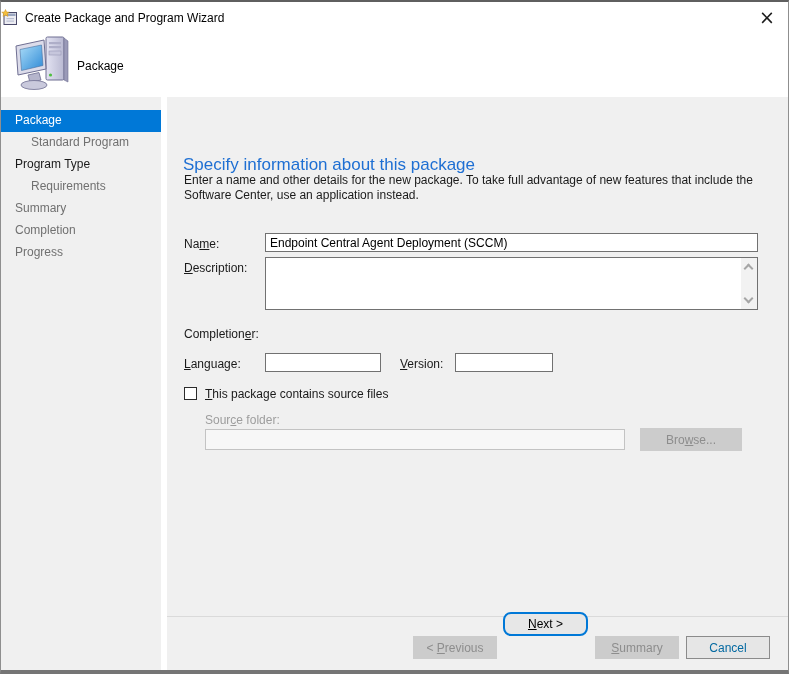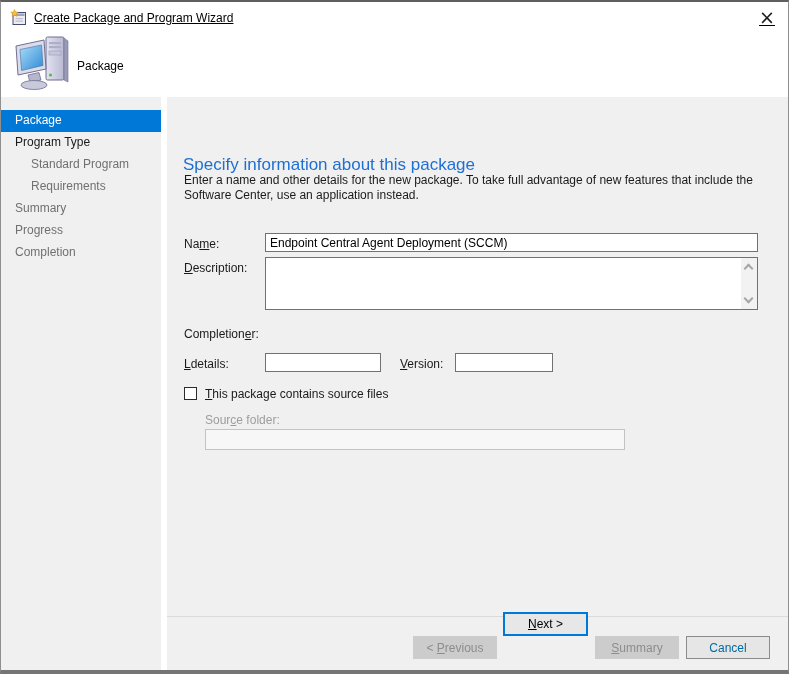--- a/index.html
+++ b/index.html
@@ -2,21 +2,21 @@
 <html><head>
 <meta charset="utf-8">
 <style>
   html,body{margin:0;padding:0;background:#d8d8d8;font-family:"Liberation Sans","DejaVu Sans",sans-serif;}
   *{box-sizing:border-box;}
   .window{
     position:relative;width:789px;height:674px;background:#f0f0f0;
     border-top:2px solid #5f5f5f;border-left:1px solid #8f8f8f;border-right:1px solid #8f8f8f;border-bottom:4px solid #757575;
   }
   
-  .titlebar{height:31px;background:#ffffff;display:flex;align-items:center;padding-left:9px;text-decoration:underline;}
+  .titlebar{height:31px;background:#ffffff;display:flex;align-items:center;}
   .titlebar .app-icon{width:17px;height:17px;margin-right:7px;flex:0 0 auto;}
   .titlebar .title{font-size:12px;color:#000;}
   .titlebar .spacer{flex:1;}
   .close-btn{width:42px;height:31px;display:flex;align-items:center;justify-content:center;
     font-size:19px;color:#1a1a1a;cursor:default;font-family:"DejaVu Sans",sans-serif;line-height:1;}
   
   .banner{height:64px;background:#ffffff;position:relative;}
   .banner .pkg-icon{position:absolute;left:14px;top:3px;}
   .banner .banner-title{position:absolute;left:76px;top:26px;font-size:12px;color:#000;}
   
@@ -44,21 +44,21 @@
   .lbl-disabled{color:#9d9d9d;}
   .src-input{left:38px;top:332px;width:420px;height:21px;background:#f7f7f7;border:1px solid #c3c3c3;color:#7a7a7a;}
   .btn{position:absolute;height:23px;font-family:"Liberation Sans","DejaVu Sans",sans-serif;font-size:12px;
     display:flex;align-items:center;justify-content:center;cursor:default;white-space:nowrap;}
   .btn.disabled{background:#cccccc;color:#8d8d8d;border:1px solid #cccccc;}
   .btn.normal{background:#e6e6e6;color:#0369a1;border:1px solid #8b8b8b;}
   .btn.focused{background:#e7e7e7;color:#000;border:2px solid #0078d7;}
   .browse-btn{left:473px;top:331px;width:102px;}
   .hline{position:absolute;left:0;right:0;top:519px;border-top:1px solid #dadada;}
   .btn-previous{left:246px;top:539px;width:84px;}
-  .btn-next{left:336px;top:515px;width:85px;height:24px;}
+  .btn-next{left:336px;top:515px;width:85px;height:24px;border-radius:8px;}
   .btn-summary{left:428px;top:539px;width:84px;}
   .btn-cancel{left:519px;top:539px;width:84px;}
 </style>
 </head>
 <body>
 
 <div class="window">
 
   <div class="titlebar">
     <svg class="app-icon" viewBox="0 0 17 17">
@@ -99,26 +99,26 @@
       <polygon points="13,39 24,36.5 26,44 15,46.5" fill="#b5b5cc" stroke="#6f6f92" stroke-width="0.8"></polygon>
       <ellipse cx="19" cy="49" rx="13" ry="4.5" fill="#c9c9dc" stroke="#6f6f92" stroke-width="0.8"></ellipse>
     </svg>
     <span class="banner-title">Package</span>
   </div>
 
   <div class="body">
 
     <div class="nav">
       <div class="nav-item active">Package</div>
+      <div class="nav-item pending indent">Standard Program</div>
       <div class="nav-item">Program Type</div>
-      <div class="nav-item pending indent">Standard Program</div>
       <div class="nav-item pending indent">Requirements</div>
       <div class="nav-item pending">Summary</div>
+      <div class="nav-item pending">Completion</div>
       <div class="nav-item pending">Progress</div>
-      <div class="nav-item pending">Completion</div>
     </div>
 
     <div class="vdivider"></div>
 
     <div class="content">
       <div class="heading">Specify information about this package</div>
       <div class="intro">Enter a name and other details for the new package. To take full advantage of new features that include the Software Center, use an application instead.</div>
 
       <label class="flabel" style="left:17px;top:140px;"><span>Na</span><span class="ak">m</span><span>e:</span></label>
       <input class="tinput" style="left: 98px; top: 136px; width: 493px; height: 19px;" value="Endpoint Central Agent Deployment (SCCM)">
@@ -127,30 +127,33 @@
       <div class="desc-box">
         <div class="desc-edit" contenteditable="true" style=""></div>
         <div class="scrollbar">
           <span class="chev up"></span>
           <span class="chev down"></span>
         </div>
       </div>
 
       <label class="flabel" style="left:17px;top:230px;"><span>Completion</span><span class="ak">e</span><span>r:</span></label>
 
-      <label class="flabel" style="left:17px;top:260px;"><span></span><span class="ak">L</span><span>details:</span></label>
+      <label class="flabel" style="left:17px;top:260px;"><span></span><span class="ak">L</span><span>anguage:</span></label>
       <input class="tinput" style="left: 98px; top: 256px; width: 116px; height: 19px;" value="">
       <label class="flabel" style="left:233px;top:260px;"><span></span><span class="ak">V</span><span>ersion:</span></label>
       <input class="tinput" style="left: 288px; top: 256px; width: 98px; height: 19px;" value="">
 
       <div class="checkbox"></div>
       <label class="flabel" style="left:38px;top:290px;"><span></span><span class="ak">T</span><span>his package contains source files</span></label>
 
       <label class="flabel lbl-disabled" style="left:38px;top:316px;"><span>Sour</span><span class="ak">c</span><span>e folder:</span></label>
       <input class="tinput src-input" disabled="" value="" style="">
+      <div class="btn disabled browse-btn">
+          <span><span>Bro</span><span class="ak">w</span><span>se...</span></span>
+        </div>
 
       <div class="hline"></div>
       <div class="btn disabled btn-previous">
           <span><span>&lt; </span><span class="ak">P</span><span>revious</span></span>
         </div>
       <div class="btn focused btn-next">
           <span><span></span><span class="ak">N</span><span>ext &gt;</span></span>
         </div>
       <div class="btn disabled btn-summary">
           <span><span></span><span class="ak">S</span><span>ummary</span></span>

